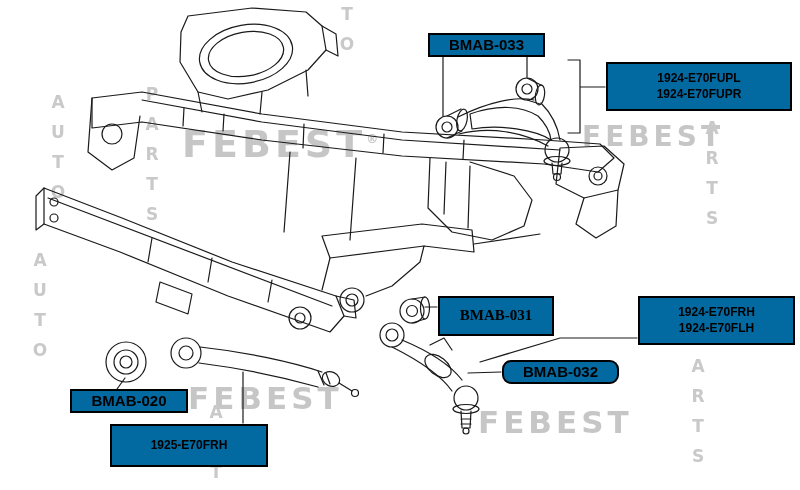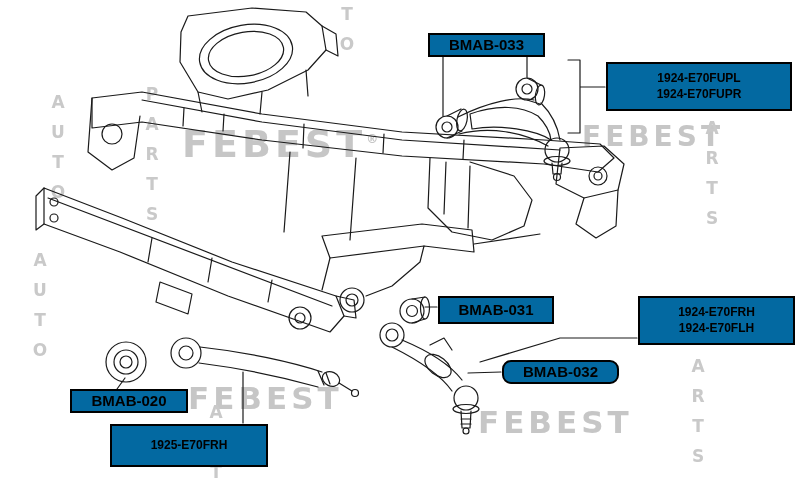--- a/index.html
+++ b/index.html
@@ -159,21 +159,21 @@
   </g>
 </svg>
 
 <div class="plabel small" style="left:428px; top:33px;  width:117px; height:24px;">BMAB-033</div>
 
 <div class="plabel big" style="left:606px; top:62px; width:186px; height:49px;">
   <div>1924-E70FUPL</div>
   <div>1924-E70FUPR</div>
 </div>
 
-<div class="plabel small" style="left:438px; top:296px; width:116px; height:28px;">BMAB-031</div>
+<div class="plabel small" style="left:438px; top:296px; width:116px; height:40px;font-family:Liberation Serif, serif;">BMAB-031</div>
 
 <div class="plabel big" style="left:638px; top:296px; width:157px; height:49px;">
   <div>1924-E70FRH</div>
   <div>1924-E70FLH</div>
 </div>
 
 <div class="plabel small" style="left:502px; top:360px; width:117px; height:24px;border-radius:9px;">BMAB-032</div>
 
 <div class="plabel small" style="left:70px;  top:389px; width:118px; height:24px;">BMAB-020</div>
 

